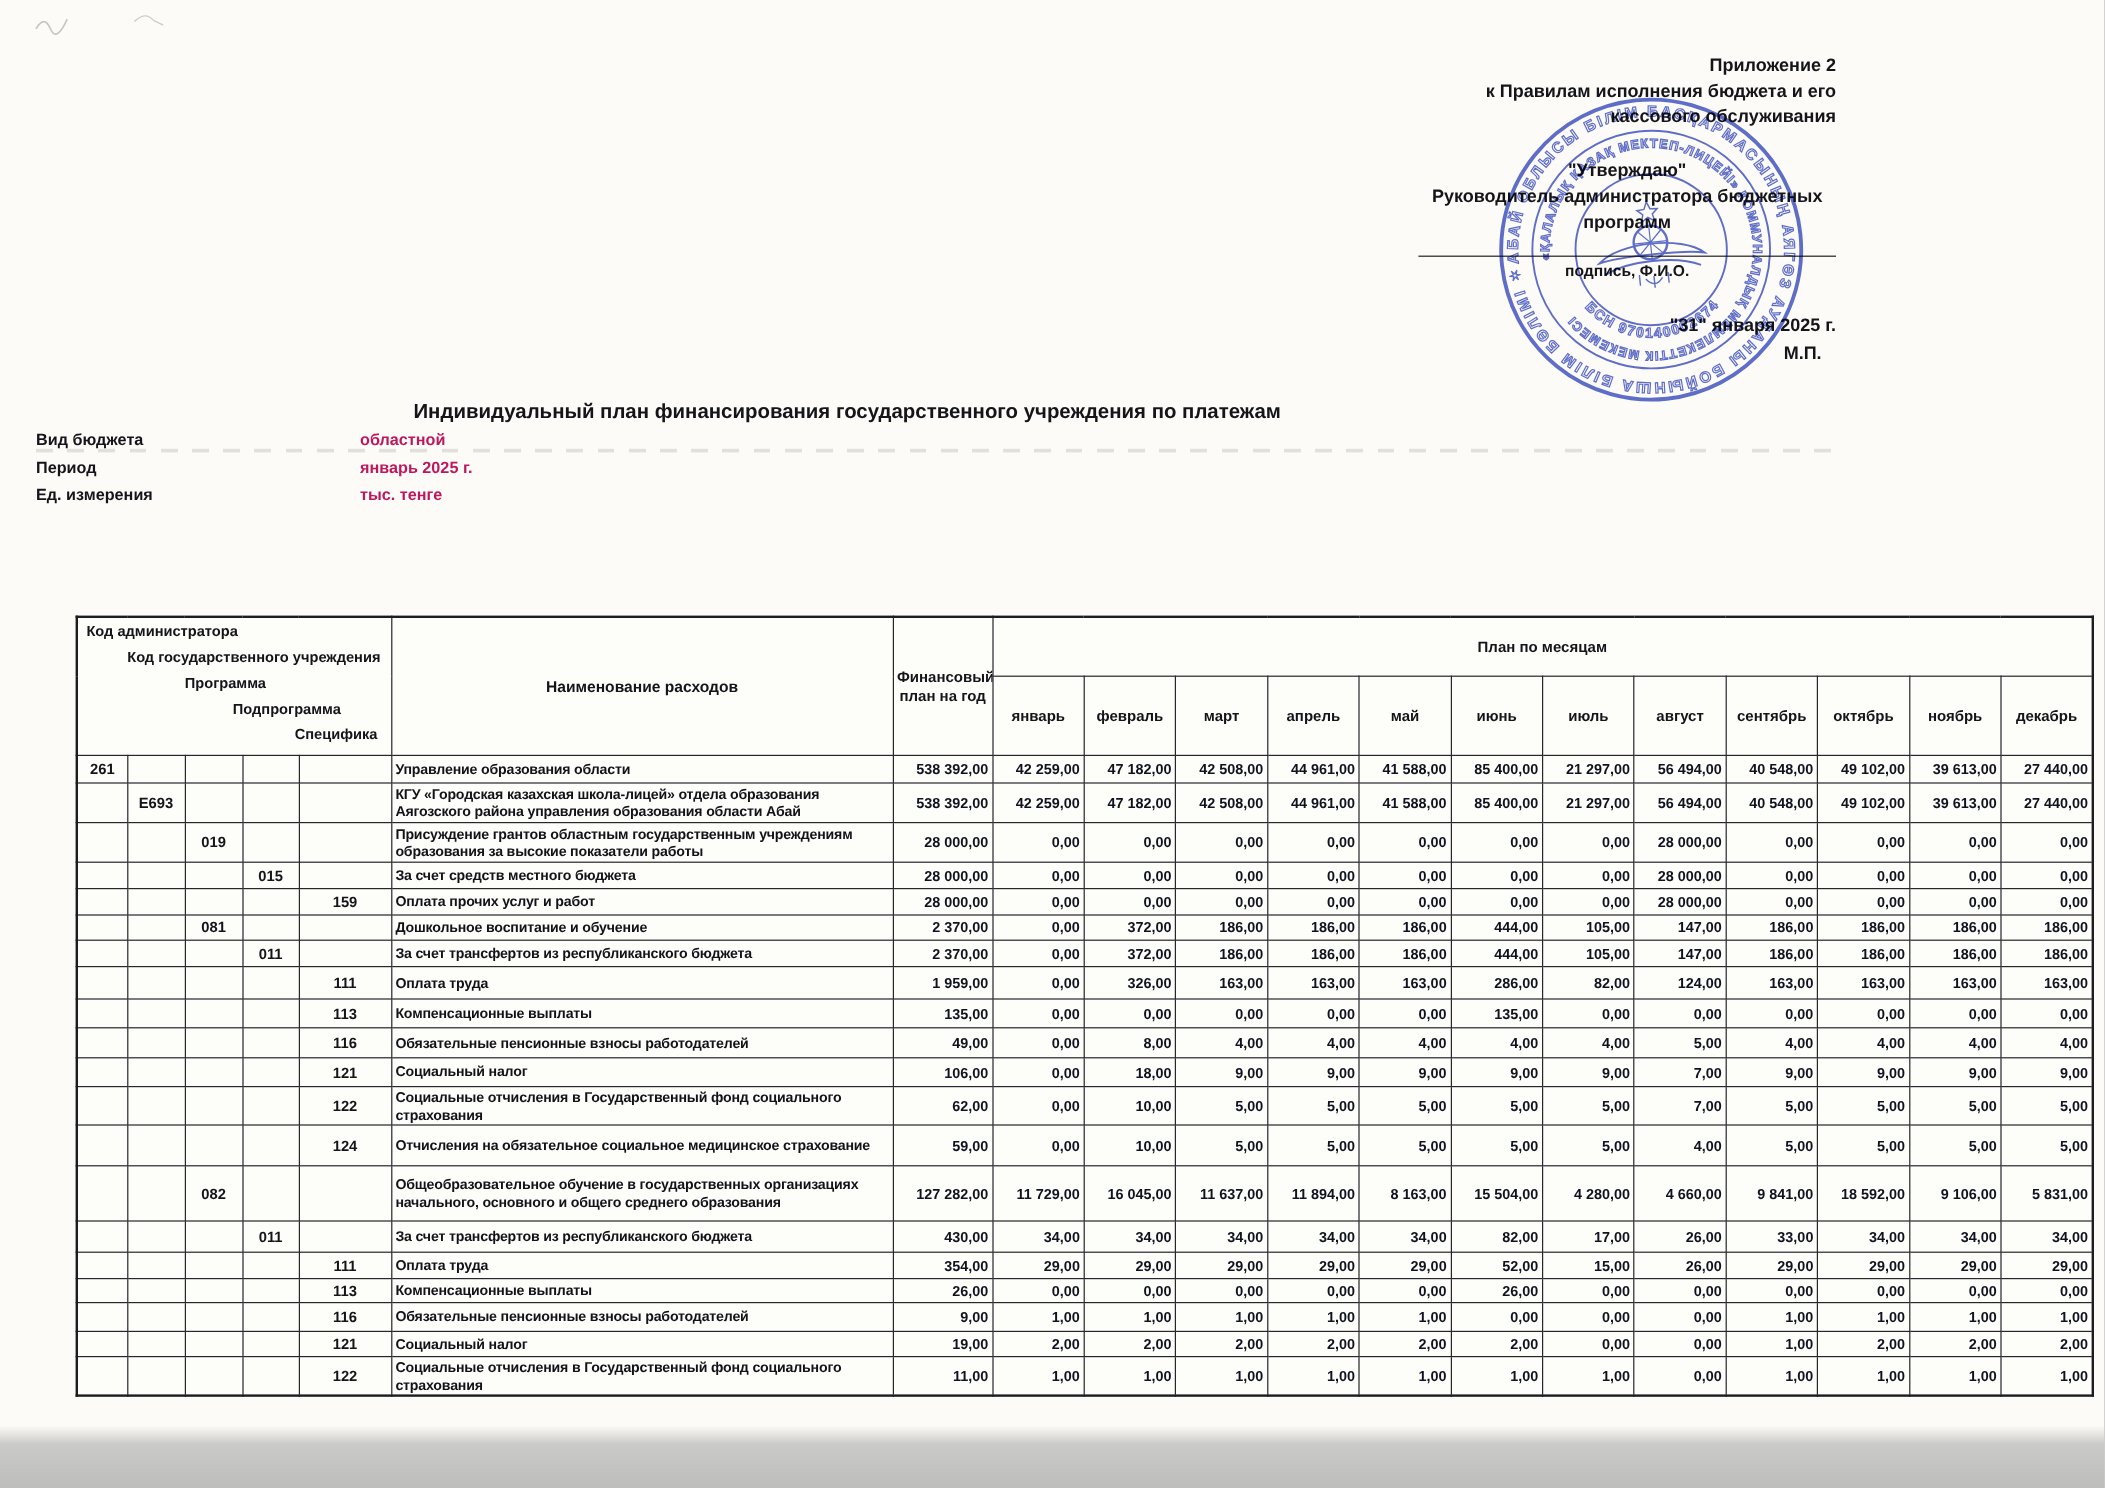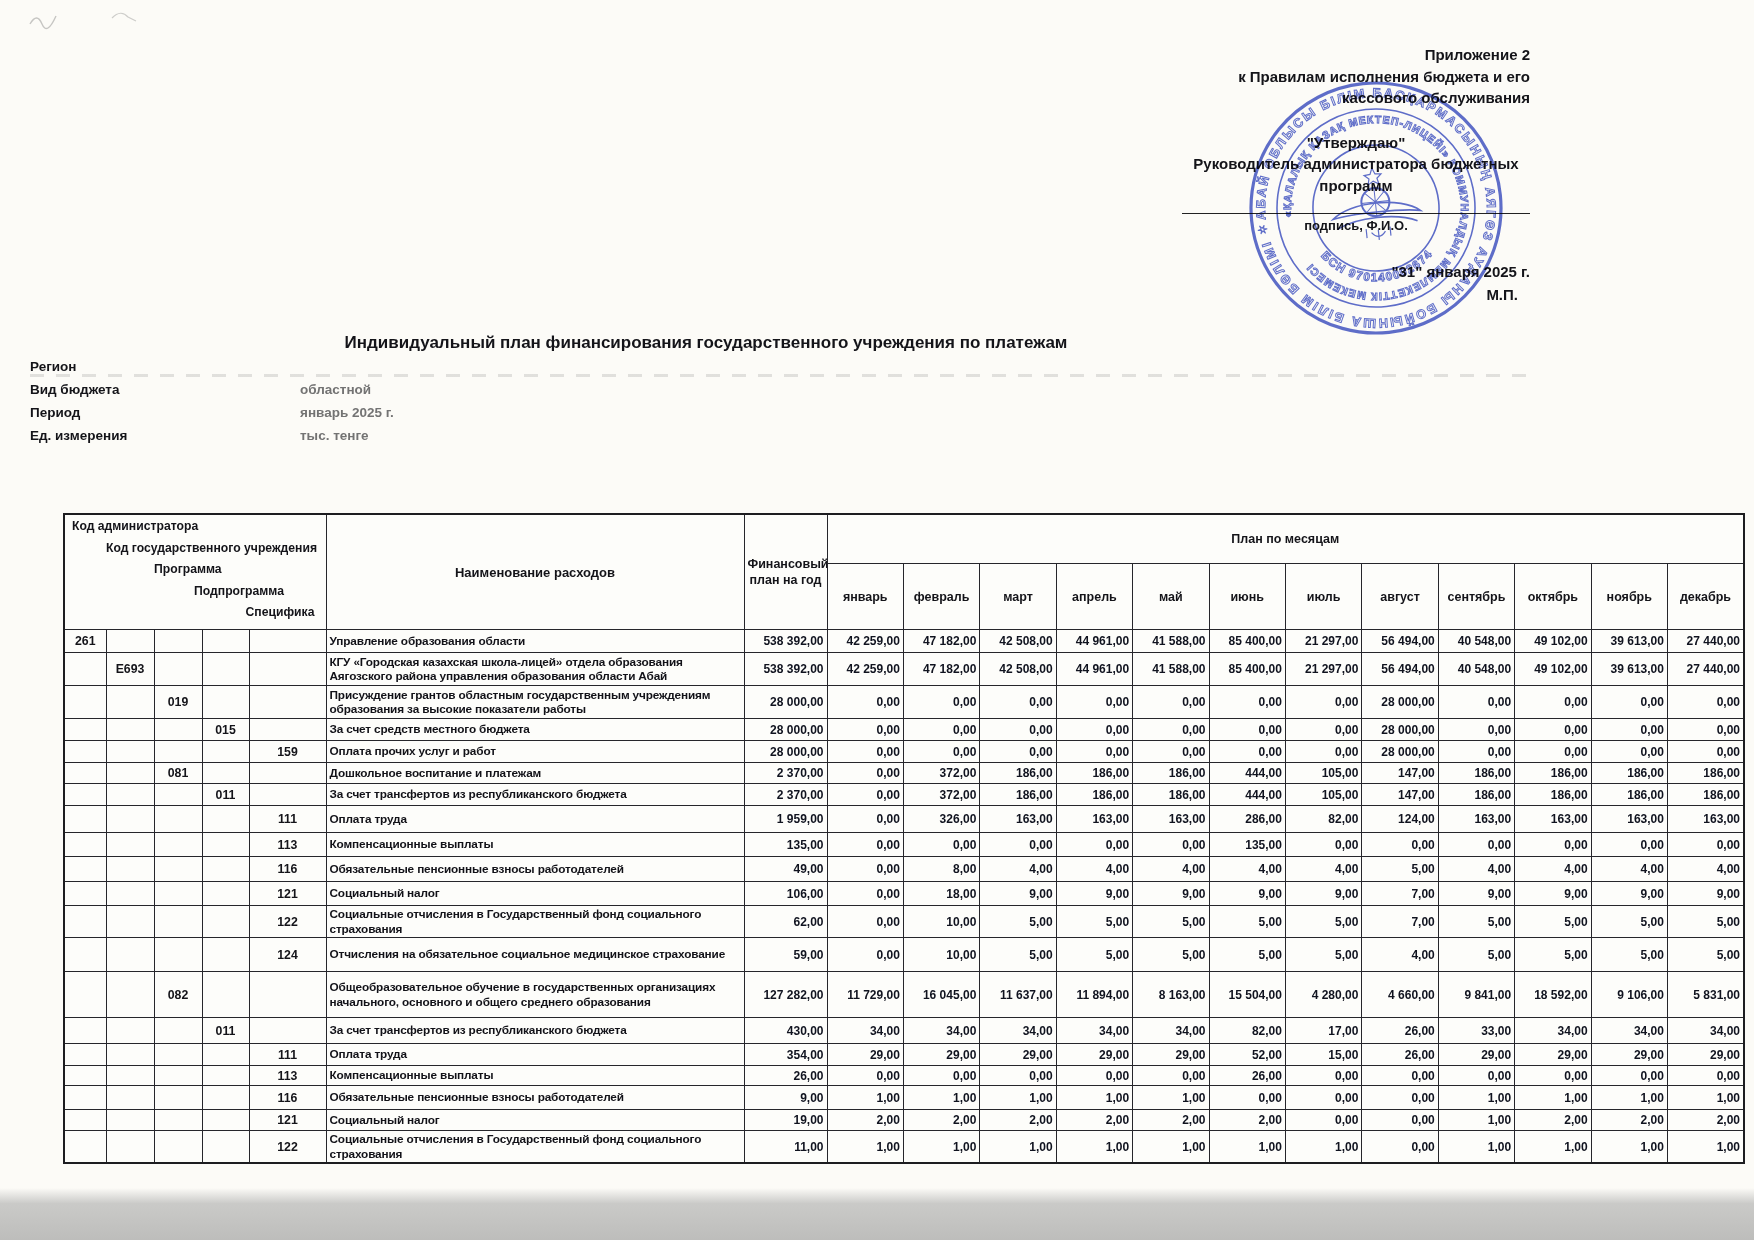--- a/index.html
+++ b/index.html
@@ -19,21 +19,21 @@
   .mp{text-align:right;padding-right:12px;margin-top:2px;font-weight:700;}
   
   .stamp{position:absolute;left:1243px;top:75px;width:266px;height:266px;opacity:.82;mix-blend-mode:multiply;transform:rotate(-6deg);}
   .stamp *{stroke:#3c4fc5;fill:none;}
   .stamp text{fill:#3c4fc5;stroke:none;font-weight:700;}
   
   .doc-title{position:absolute;left:30px;top:333px;width:1352px;text-align:center;font-size:17px;font-weight:700;}
   .meta{position:absolute;left:30px;top:359px;width:1100px;font-size:13.5px;}
   .meta-row{display:flex;height:23px;align-items:flex-start;}
   .meta-label{width:270px;font-weight:700;flex:none;}
-  .meta-value{font-weight:600;color:#737373;}
+  .meta-value{font-weight:600;color:#be185d;}
   .smudge{position:absolute;left:30px;top:374px;width:1498px;height:3px;opacity:.28;
     background:repeating-linear-gradient(90deg,#9a9a98 0 14px,transparent 14px 26px);}
   
   .pencil{position:absolute;left:26px;top:6px;opacity:.55;}
   
   .grid-wrap{position:absolute;left:30px;top:513px;}
   table.grid{border-collapse:collapse;table-layout:fixed;width:1682px;background:#fdfdfa;margin-left:33px;}
   table.grid th,table.grid td{border:1.4px solid #26262b;padding:1px 3px;overflow:hidden;}
   table.grid{border:2.2px solid #1d1d20;}
   th{font-weight:700;vertical-align:middle;}
@@ -119,24 +119,20 @@
       <path d="M 0,-40 l 2.5,6 6,.5 -4.5,4 1.5,6 -5.5,-3.5 -5.5,3.5 1.5,-6 -4.5,-4 6,-.5 Z" stroke-width="1.2"></path>
       <path d="M -7,24 q 7,9 14,0 M -12,20 v9 M 12,20 v9 M 0,22 v10" stroke-width="1.2"></path>
     </g>
   </svg>
 
   <div class="doc-title">Индивидуальный план финансирования государственного учреждения по платежам</div>
   <div class="smudge"></div>
 
   <div class="meta">
     <div class="meta-row">
-        <div class="meta-label">Регион</div>
-        <div class="meta-value"></div>
-      </div>
-    <div class="meta-row">
         <div class="meta-label">Вид бюджета</div>
         <div class="meta-value">областной</div>
       </div>
     <div class="meta-row">
         <div class="meta-label">Период</div>
         <div class="meta-value">январь 2025 г.</div>
       </div>
     <div class="meta-row">
         <div class="meta-label">Ед. измерения</div>
         <div class="meta-value">тыс. тенге</div>
@@ -287,21 +283,21 @@
             <td class="num">0,00</td>
             <td class="num">0,00</td>
             <td class="num">0,00</td>
           </tr>
           <tr style="height: 21px;">
             <td class="code"></td>
             <td class="code"></td>
             <td class="code">081</td>
             <td class="code"></td>
             <td class="code"></td>
-            <td class="name">Дошкольное воспитание и платежам</td>
+            <td class="name">Дошкольное воспитание и обучение</td>
             <td class="num">2 370,00</td>
             <td class="num">0,00</td>
             <td class="num">372,00</td>
             <td class="num">186,00</td>
             <td class="num">186,00</td>
             <td class="num">186,00</td>
             <td class="num">444,00</td>
             <td class="num">105,00</td>
             <td class="num">147,00</td>
             <td class="num">186,00</td>

